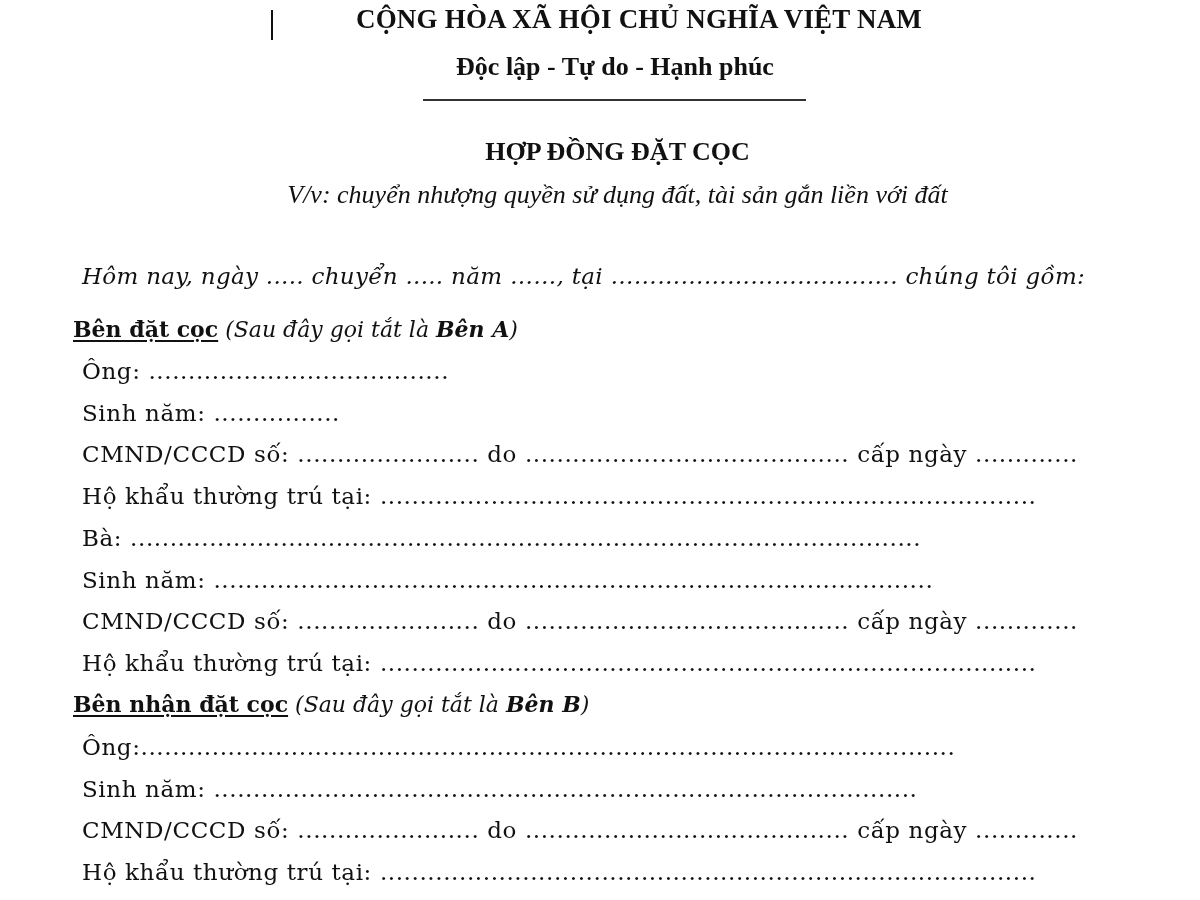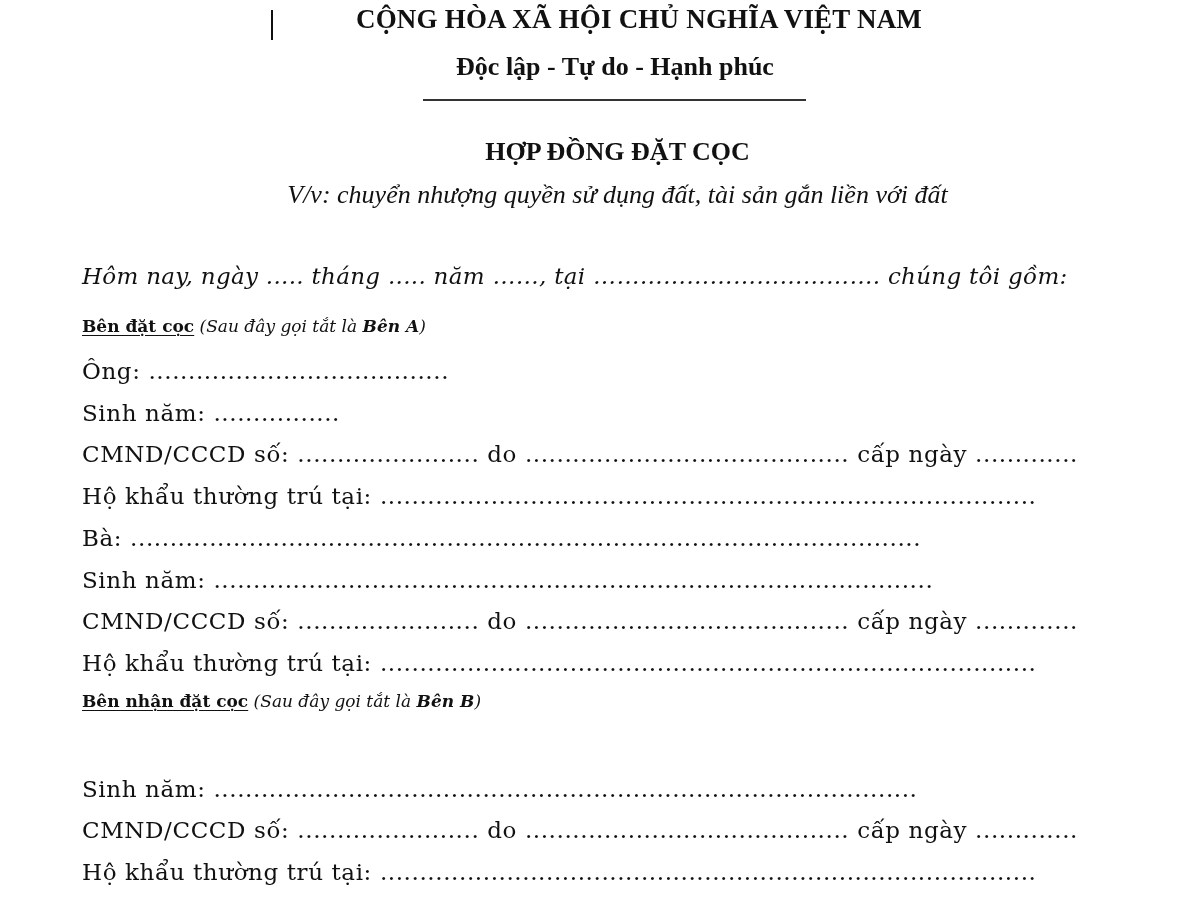--- a/index.html
+++ b/index.html
@@ -61,22 +61,22 @@
       font-size: 26px;
     }
     .intro {
       top: 263px; left: 82px;
       font-style: italic;
       font-size: 23px;
       font-family: "DejaVu Serif", serif;
       letter-spacing: 0.3px;
     }
     .party-head {
-      left: 82px;
-      font-size: 17px;
+      left: 73px;
+      font-size: 22px;
       text-align: center;
     }
     .party-head .ph-label {
       font-weight: bold;
       text-decoration: underline;
       text-underline-offset: 3px;
       font-family: "DejaVu Serif", serif;
     }
     .party-head .ph-note {
       font-style: italic;
@@ -97,36 +97,37 @@
 <div class="page">
 
   <div class="cursor-bar"></div>
   <div class="abs nation">CỘNG HÒA XÃ HỘI CHỦ NGHĨA VIỆT NAM</div>
   <div class="abs motto">Độc lập - Tự do - Hạnh phúc</div>
   <div class="motto-rule"></div>
 
   <div class="abs doc-title">HỢP ĐỒNG ĐẶT CỌC</div>
   <div class="abs doc-subject">V/v: chuyển nhượng quyền sử dụng đất, tài sản gắn liền với đất</div>
 
-  <div class="abs intro">Hôm nay, ngày ..... tháng ..... năm ……, tại ………………………………. chúng tôi gồm:</div>
+  <div class="abs intro">Hôm nay, ngày ..... chuyển ..... năm ……, tại ………………………………. chúng tôi gồm:</div>
 
   <div class="abs party-head" style="top:316px;">
     <span class="ph-label">Bên đặt cọc</span><span class="ph-note"><span> (Sau đây gọi tắt là </span><b>Bên A</b><span>)</span></span>
   </div>
 
   <div class="abs line" style="top:358px;">Ông: ......................................</div>
   <div class="abs line" style="top:400px;text-align:right;">Sinh năm: ................</div>
   <div class="abs line" style="top:441px;">CMND/CCCD số: ....................... do ......................................... cấp ngày .............</div>
   <div class="abs line" style="top:483px;">Hộ khẩu thường trú tại: ...................................................................................</div>
   <div class="abs line" style="top:525px;">Bà: ....................................................................................................</div>
   <div class="abs line" style="top:567px;">Sinh năm: ...........................................................................................</div>
   <div class="abs line" style="top:608px;">CMND/CCCD số: ....................... do ......................................... cấp ngày .............</div>
   <div class="abs line" style="top:650px;">Hộ khẩu thường trú tại: ...................................................................................</div>
 
   <div class="abs party-head" style="top:691px;">
     <span class="ph-label">Bên nhận đặt cọc</span><span class="ph-note"><span> (Sau đây gọi tắt là </span><b>Bên B</b><span>)</span></span>
   </div>
 
+  <div class="abs line" style="top:734px;">Ông:.......................................................................................................</div>
   <div class="abs line" style="top:776px;">Sinh năm: .........................................................................................</div>
   <div class="abs line" style="top:817px;">CMND/CCCD số: ....................... do ......................................... cấp ngày .............</div>
   <div class="abs line" style="top:859px;">Hộ khẩu thường trú tại: ...................................................................................</div>
 
 </div>
 
 </body></html>

